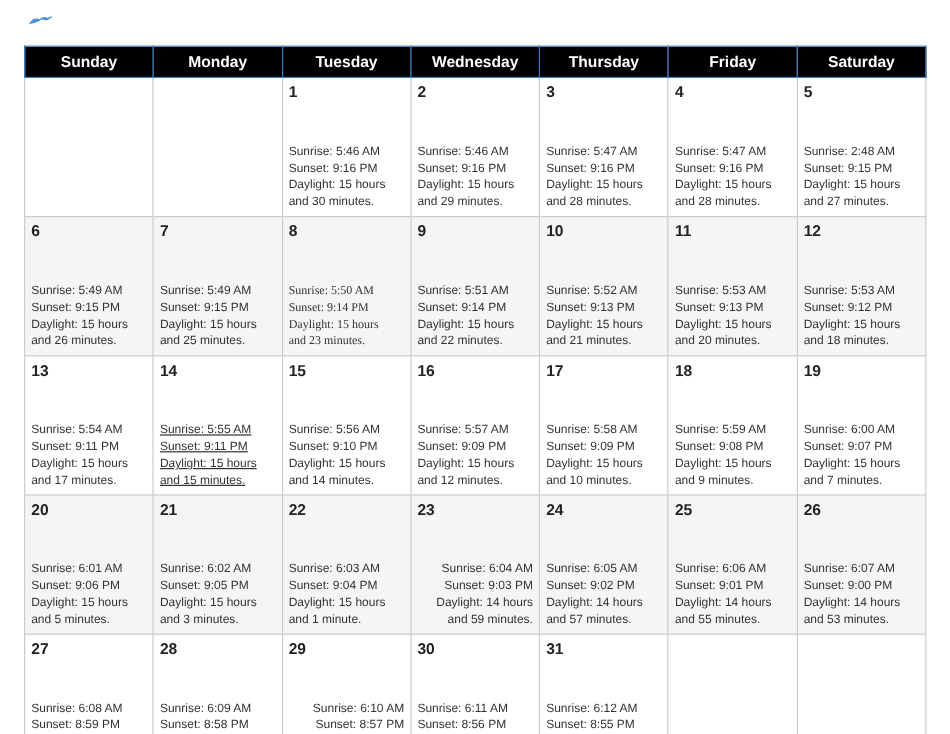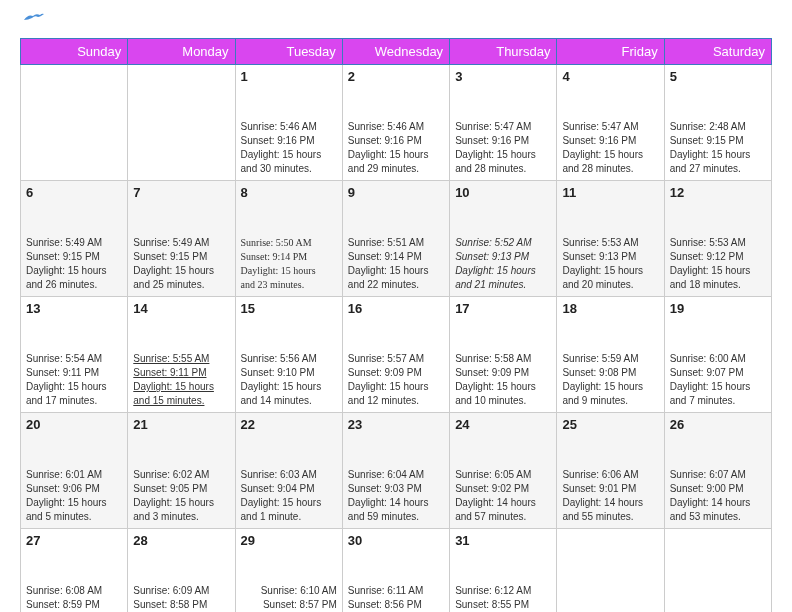--- a/index.html
+++ b/index.html
@@ -41,27 +41,27 @@
     .location {
       font-size: 15px;
       color: #333;
     }
     .calendar {
       width: 100%;
       border-collapse: collapse;
       border: 1px solid #ccc;
     }
     .calendar th {
-      background: #d946ef;
+      background: #000000;
       color: #fff;
       font-size: 13px;
-      font-weight: normal;
+      font-weight: bold;
       padding: 5px 6px;
       border: 1px solid #3a7abf;
-      text-align: right;
+      text-align: center;
     }
     .calendar td {
       width: 107px;
       vertical-align: top;
       padding: 4px 5px;
       border: 1px solid #ccc;
       font-size: 10.5px;
       color: #333;
       background: #fff;
       min-height: 80px;
@@ -180,21 +180,21 @@
         </td>
         <td>
           <span class="day-num">9</span>
           <div class="cell-text" style="white-space: pre-line;">Sunrise: 5:51 AM
 Sunset: 9:14 PM
 Daylight: 15 hours
 and 22 minutes.</div>
         </td>
         <td>
           <span class="day-num">10</span>
-          <div class="cell-text" style="white-space: pre-line; font-style: italic;">Sunrise: 5:52 AM
+          <div class="cell-text" style="white-space: pre-line;">Sunrise: 5:52 AM
 Sunset: 9:13 PM
 Daylight: 15 hours
 and 21 minutes.</div>
         </td>
         <td>
           <span class="day-num">11</span>
           <div class="cell-text" style="white-space: pre-line;">Sunrise: 5:53 AM
 Sunset: 9:13 PM
 Daylight: 15 hours
 and 20 minutes.</div>
@@ -275,21 +275,21 @@
         </td>
         <td>
           <span class="day-num">22</span>
           <div class="cell-text" style="white-space: pre-line;">Sunrise: 6:03 AM
 Sunset: 9:04 PM
 Daylight: 15 hours
 and 1 minute.</div>
         </td>
         <td>
           <span class="day-num">23</span>
-          <div class="cell-text" style="white-space: pre-line;">Sunrise: 6:04 AM
+          <div class="cell-text" style="white-space: pre-line; text-align: right;">Sunrise: 6:04 AM
 Sunset: 9:03 PM
 Daylight: 14 hours
 and 59 minutes.</div>
         </td>
         <td>
           <span class="day-num">24</span>
           <div class="cell-text" style="white-space: pre-line;">Sunrise: 6:05 AM
 Sunset: 9:02 PM
 Daylight: 14 hours
 and 57 minutes.</div>

